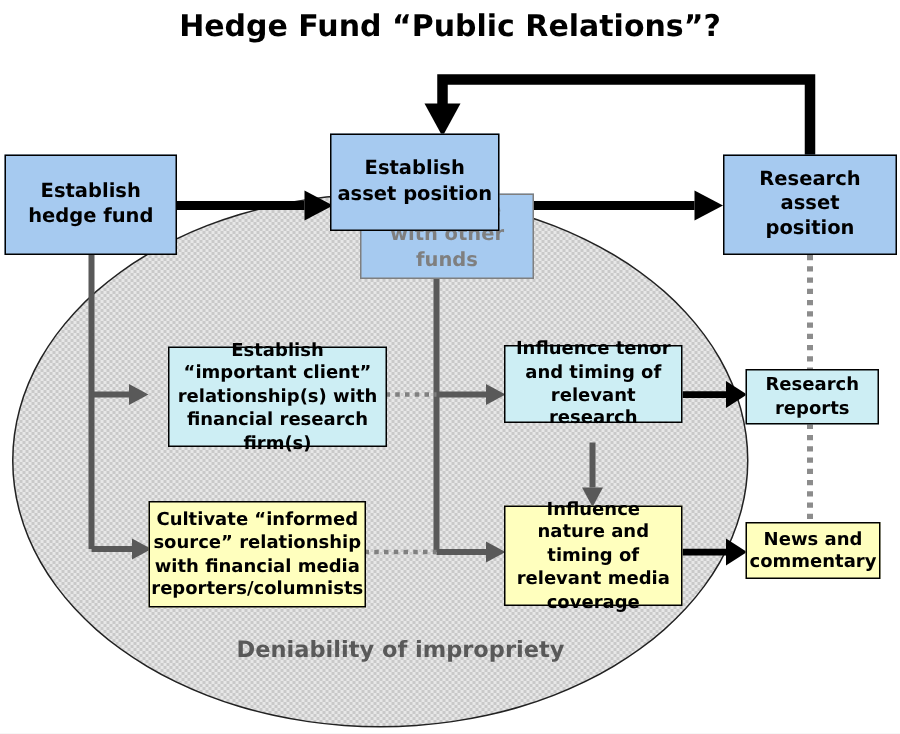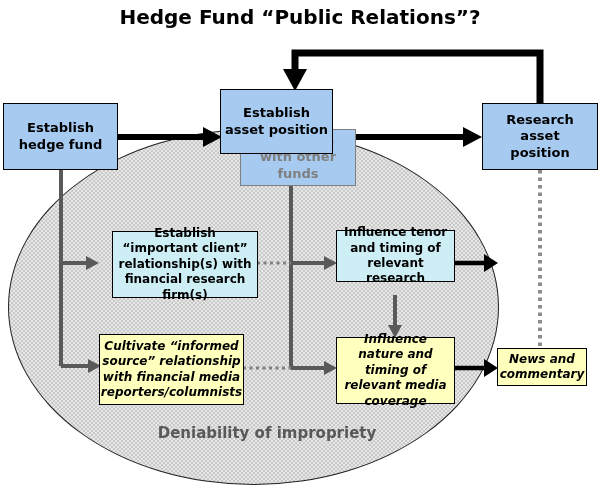--- a/index.html
+++ b/index.html
@@ -19,21 +19,21 @@
     z-index:1;
   }
   svg.connectors{position:absolute;left:0;top:0;z-index:2;}
   .node{
     position:absolute;display:flex;align-items:center;justify-content:center;
     text-align:center;font-weight:bold;color:#000;box-sizing:border-box;
     line-height:1.28;z-index:3;
   }
   .blue{background:#a6caf0;border:1.5px solid #000;font-size:13px;}
   .cyan{background:#cdeef4;border:1.5px solid #000;font-size:12px;}
-  .yellow{background:#ffffbe;border:1.5px solid #000;font-size:12px;font-style:italic;}
+  .yellow{background:#ffffbe;border:1.5px solid #000;font-size:12px;}
   .b1{left:3px;top:103px;width:115px;height:67px;padding:0 12px;}
   .b2{left:220px;top:89px;width:113px;height:65px;padding:0 2px;z-index:4;}
   .syn{left:240px;top:129px;width:116px;height:57px;border:1.5px solid #7f7f7f;
        color:#7f7f7f;z-index:3;padding:0 4px;}
   .harvest{left:482px;top:103px;width:116px;height:67px;padding:0 6px;}
   .cyanL{left:112px;top:231px;width:146px;height:67px;padding:0 3px;}
   .cyanR{left:336px;top:230px;width:119px;height:52px;padding:0 3px;}
   .yelL{left:99px;top:334px;width:145px;height:71px;padding:0 2px;}
   .yelR{left:336px;top:337px;width:119px;height:67px;padding:0 3px;}
   .rr{left:497px;top:246px;width:89px;height:37px;font-size:12px;}
@@ -121,18 +121,19 @@
   <div class="node blue harvest">Research asset position</div>
 
   <div class="node cyan cyanL">Establish “important client” relationship(s) with financial research firm(s)</div>
 
   <div class="node cyan cyanR">Influence tenor and timing of relevant research</div>
 
   <div class="node yellow yelL">Cultivate “informed source” relationship with financial media reporters/columnists</div>
 
   <div class="node yellow yelR">Influence nature and timing of relevant media coverage</div>
 
+  <div class="node cyan rr">Research reports</div>
 
   <div class="node yellow nc">News and commentary</div>
 
   <div class="deniability">Deniability of impropriety</div>
 
 </div>
 
 </body></html>

